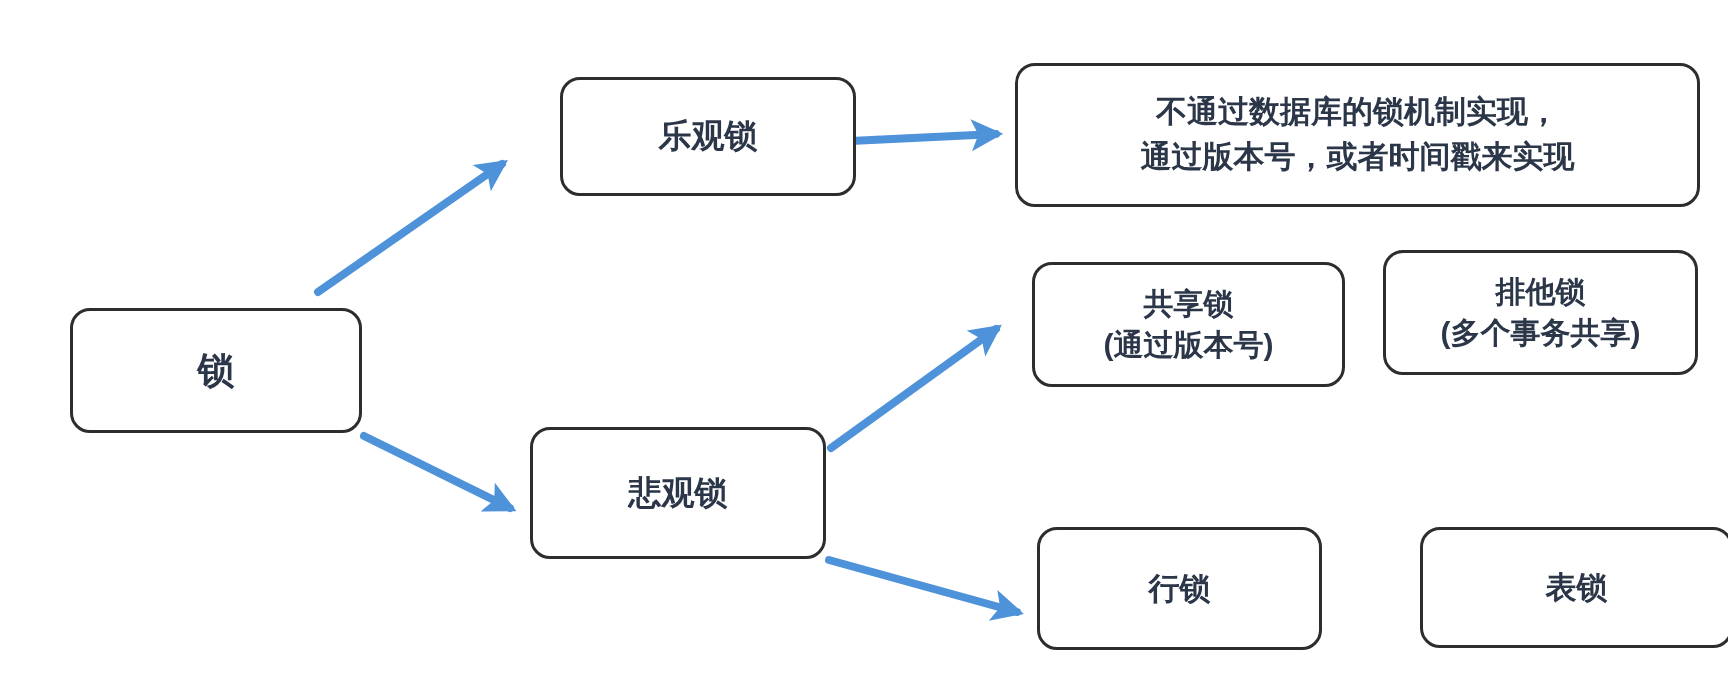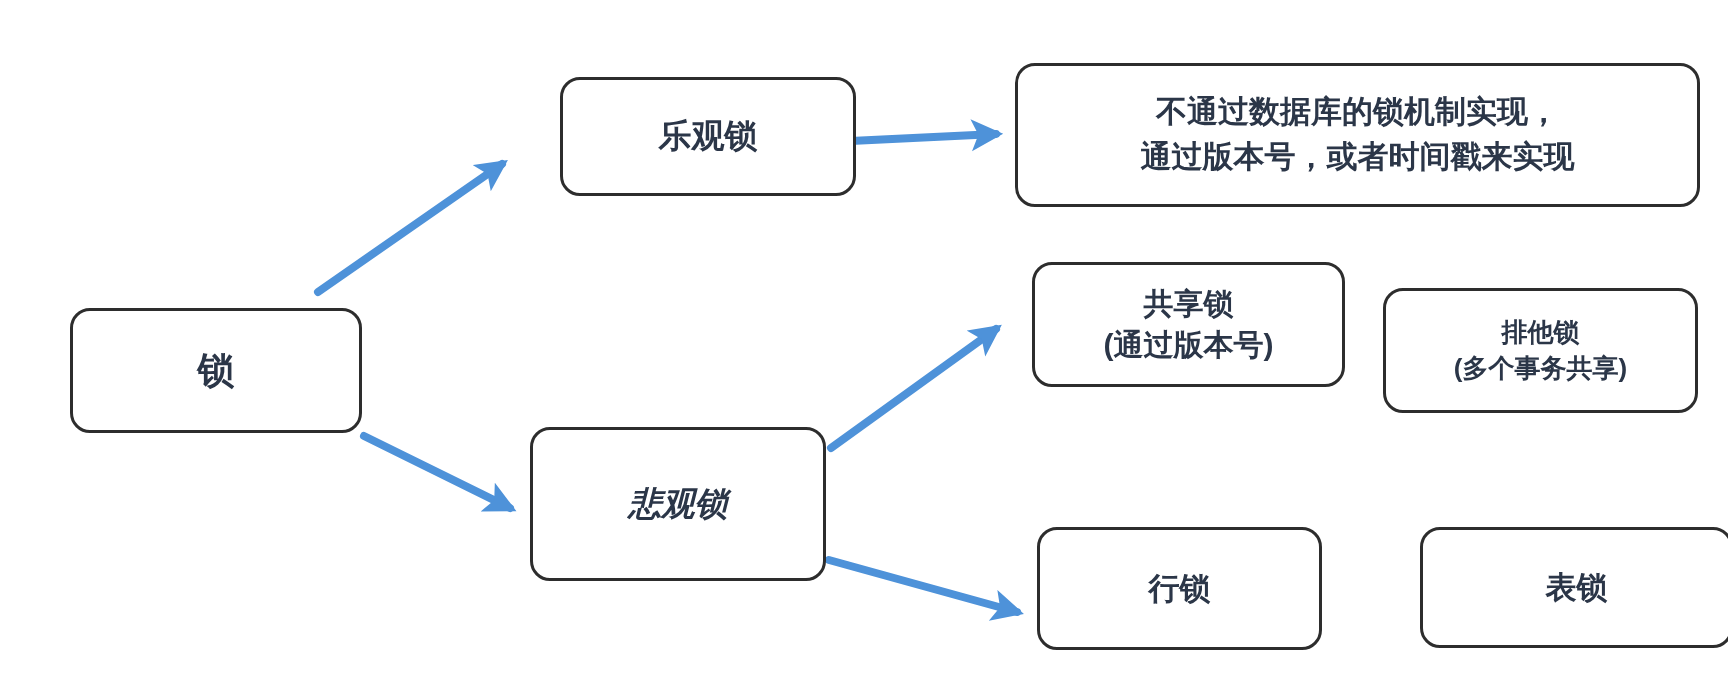--- a/index.html
+++ b/index.html
@@ -42,22 +42,22 @@
     align-items: center;
     justify-content: center;
     text-align: center;
     color: var(--text);
     font-weight: bold;
   }
   #node-lock        { left: 70px;   top: 308px; width: 292px; height: 125px; font-size: 37px; }
   #node-optimistic  { left: 532px;  top: 77px;  width: 296px; height: 119px; font-size: 33px; margin-left: 28px; }
   #node-impl        { left: 1015px; top: 63px;  width: 685px; height: 144px; font-size: 31px; line-height: 1.45; }
   #node-shared      { left: 1032px; top: 262px; width: 313px; height: 125px; font-size: 30px; line-height: 1.35; }
-  #node-exclusive   { left: 1383px; top: 250px; width: 315px; height: 125px; font-size: 26px; line-height: 1.35; margin-top: 38px; }
-  #node-pessimistic { left: 530px;  top: 427px; width: 296px; height: 154px; font-size: 33px; font-style: italic; }
+  #node-exclusive   { left: 1383px; top: 250px; width: 315px; height: 125px; font-size: 30px; line-height: 1.35; }
+  #node-pessimistic { left: 530px;  top: 427px; width: 296px; height: 132px; font-size: 33px; }
   #node-row-lock    { left: 1037px; top: 527px; width: 285px; height: 123px; font-size: 31px; }
   #node-table-lock  { left: 1387px; top: 527px; width: 313px; height: 121px; font-size: 31px; margin-left: 33px; }
 </style>
 </head>
 <body>
 
 <div class="canvas">
 
   <svg class="edges-layer" viewBox="0 0 1728 677" xmlns="http://www.w3.org/2000/svg">
     <defs>

